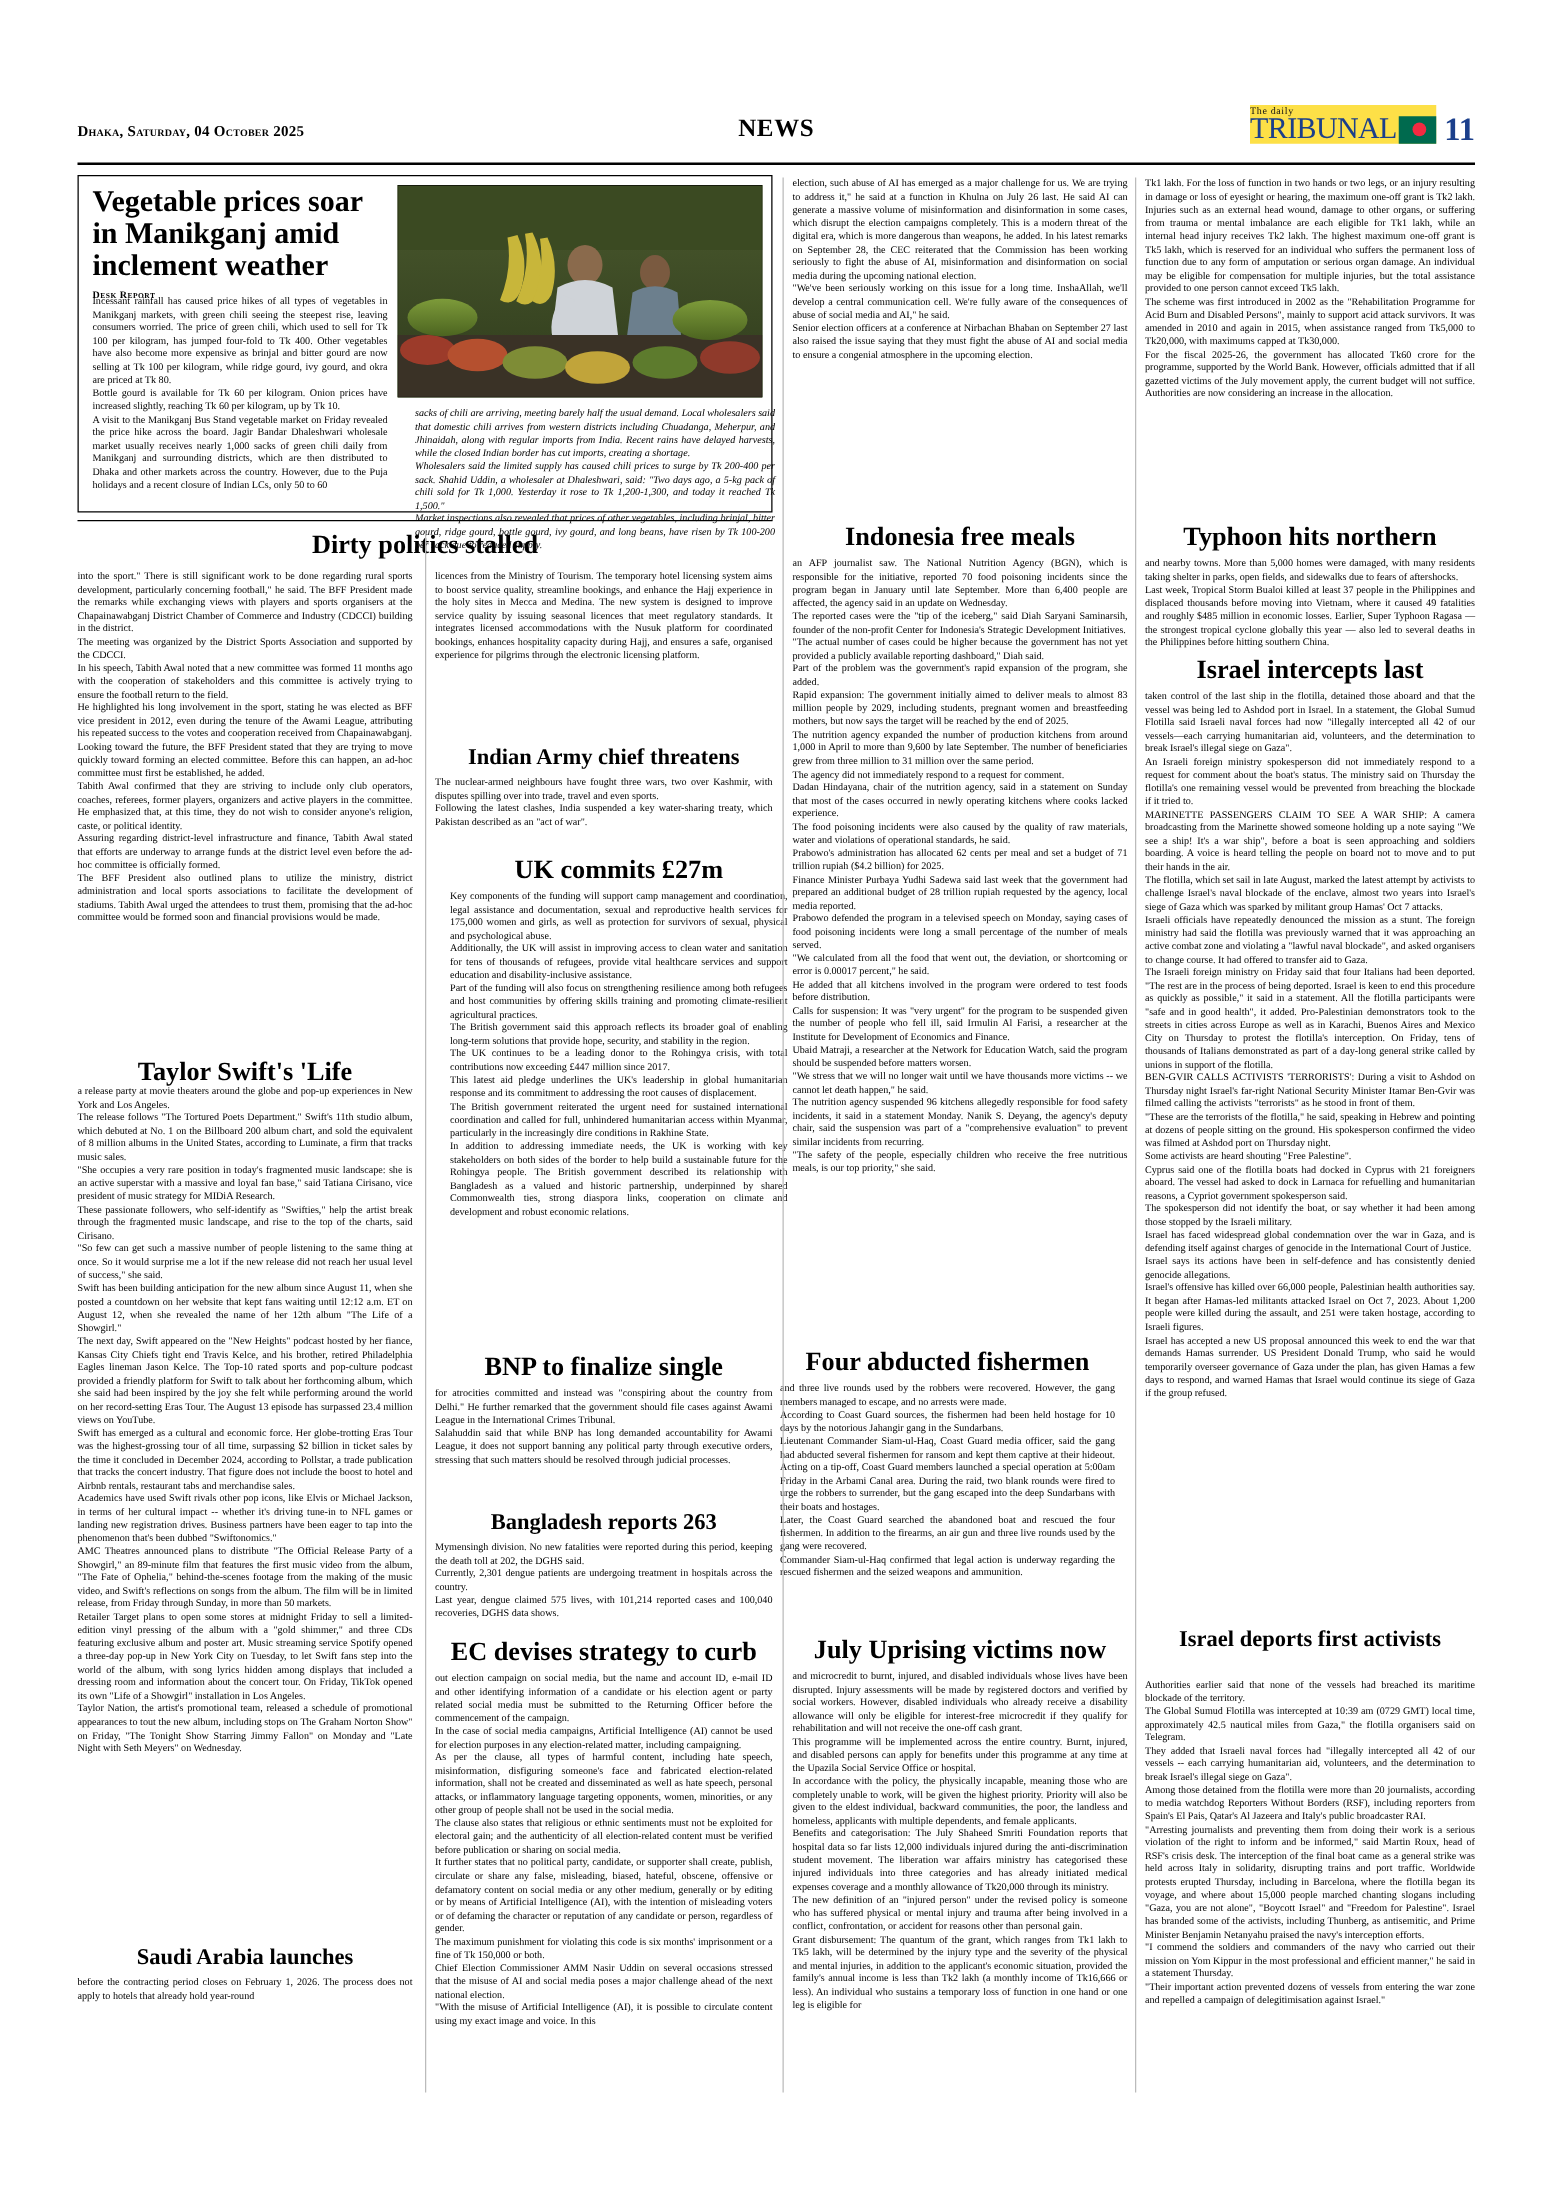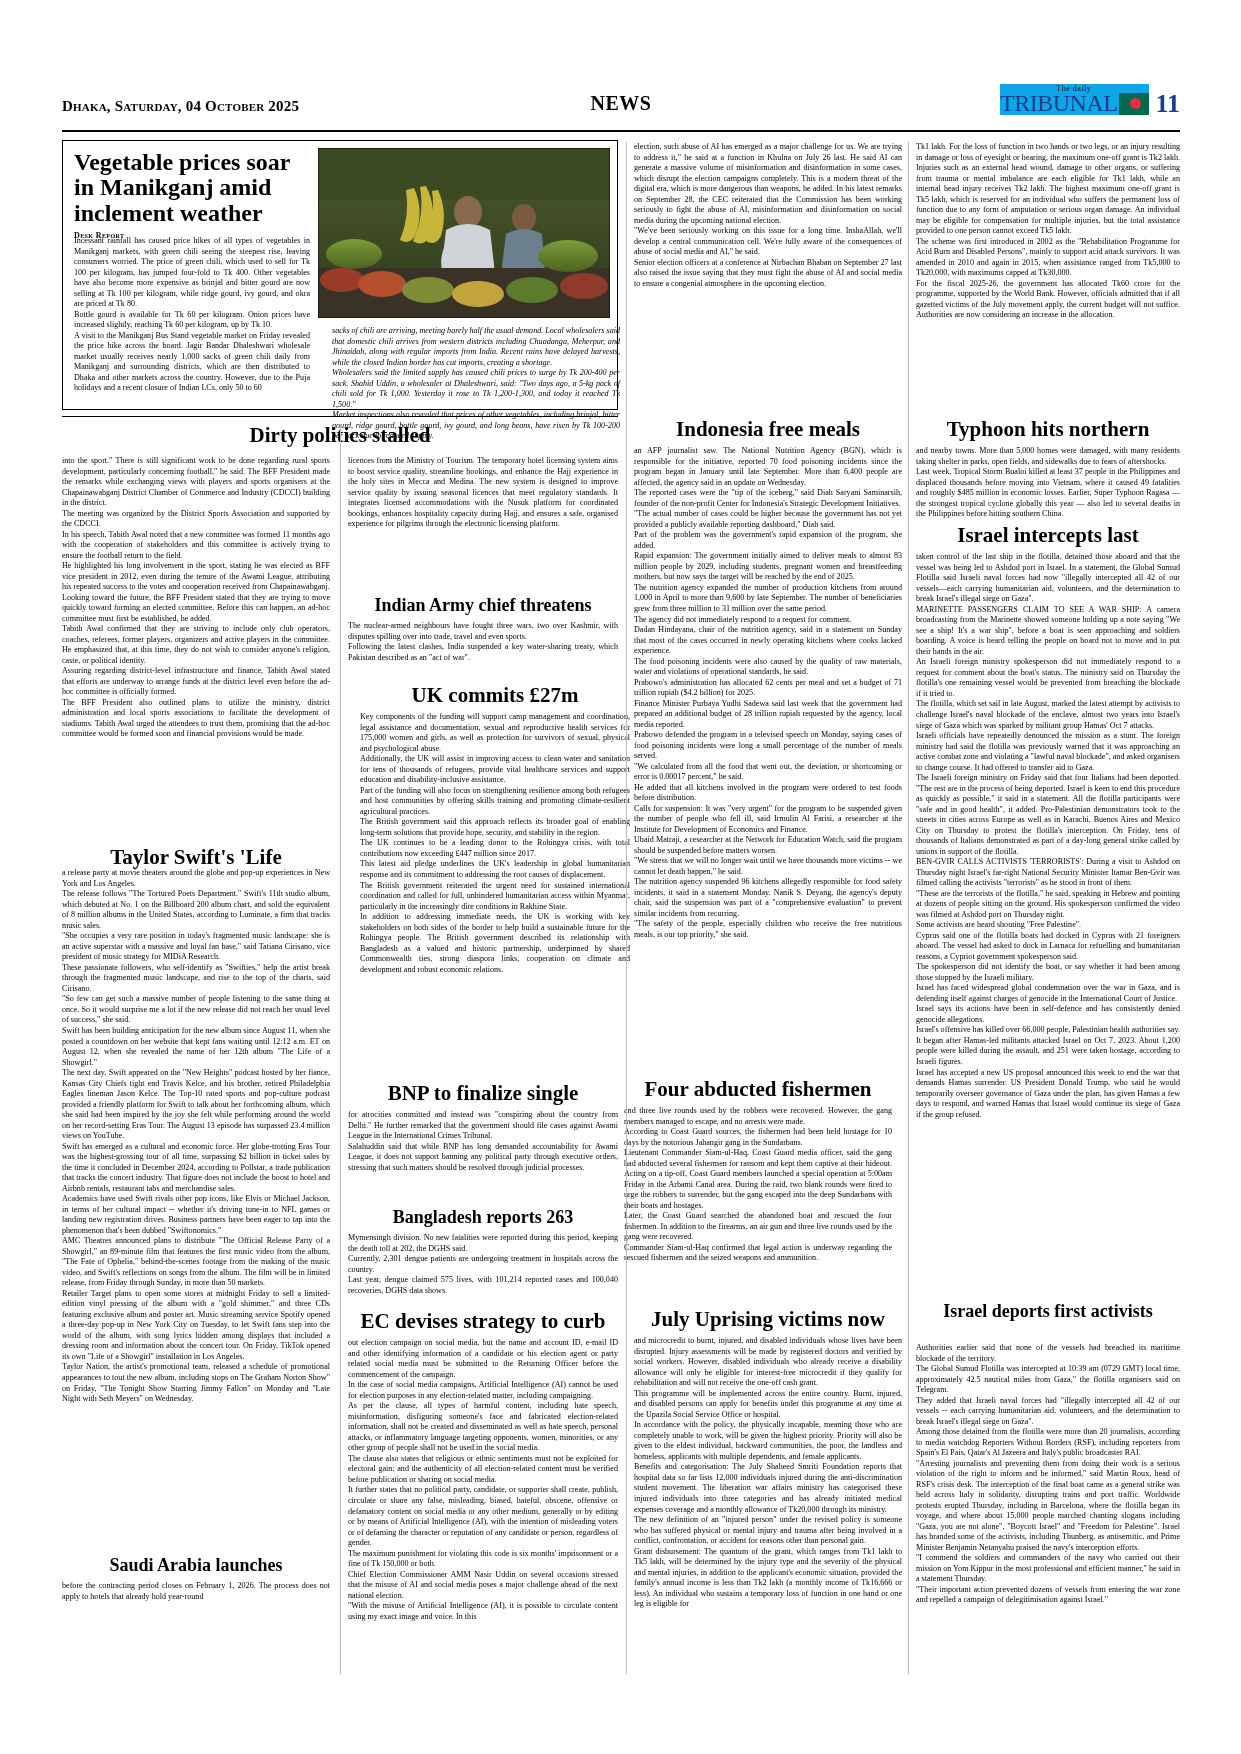--- a/index.html
+++ b/index.html
@@ -6,24 +6,24 @@
   body{
     width:1241px;height:1754px;background:#ffffff;
     font-family:"Liberation Serif", serif;
     color:#000;
     -webkit-font-smoothing:antialiased;
   }
   .page{position:relative;width:1241px;height:1754px;padding:0;box-sizing:border-box;}
 
   
   .masthead{position:absolute;left:62px;top:88px;width:1118px;height:40px;}
-  .mast-date{position:absolute;left:0;top:10px;font-size:15px;font-variant:small-caps;letter-spacing:.2px;font-weight:bold;}
+  .mast-date{position:absolute;left:0;top:10px;font-size:12px;font-variant:small-caps;letter-spacing:.2px;font-weight:bold;}
   .mast-news{position:absolute;left:0;right:0;top:4px;text-align:center;font-size:20px;font-weight:bold;font-family:"Liberation Serif",serif;letter-spacing:.5px;}
   .mast-logo{position:absolute;right:0;top:-4px;display:flex;align-items:flex-end;gap:4px;}
-  .logo-box{background:#0ea5e9;display:flex;flex-direction:column;align-items:center;}
+  .logo-box{background:#fde047;display:flex;flex-direction:column;align-items:flex-start;}
   .logo-the{font-size:8px;color:#111;letter-spacing:.5px;text-align:right;margin-right:2px;}
   .logo-main{font-size:24px;font-weight:normal;color:#1b3f8b;letter-spacing:-.5px;line-height:.9;font-family:"Liberation Serif",serif;}
   .logo-flag{width:30px;height:22px;background:#006a4e;position:relative;display:inline-block;margin-left:2px;}
   .logo-flag:after{content:"";position:absolute;left:11px;top:5px;width:11px;height:11px;border-radius:50%;background:#f42a41;}
   .logo-page{font-size:26px;font-weight:bold;color:#1b3f8b;line-height:.9;margin-left:2px;}
   .mast-rule{position:absolute;left:62px;top:130px;width:1118px;height:2px;background:#000;}
 
   
   .col{position:absolute;box-sizing:border-box;}
   .body-text{font-size:8.1px;line-height:1.30;text-align:justify;text-justify:inter-word;hyphens:auto;}
@@ -293,22 +293,22 @@
     <div class="body-text" style="margin-top:6px;">
         <p>and nearby towns. More than 5,000 homes were damaged, with many residents taking shelter in parks, open fields, and sidewalks due to fears of aftershocks.</p>
         <p>Last week, Tropical Storm Bualoi killed at least 37 people in the Philippines and displaced thousands before moving into Vietnam, where it caused 49 fatalities and roughly $485 million in economic losses. Earlier, Super Typhoon Ragasa — the strongest tropical cyclone globally this year — also led to several deaths in the Philippines before hitting southern China.</p>
       </div>
   </div>
 
   <div class="col" style="left:916px;top:524px;width:264px;">
     <div class="hl hl-lg" style="text-align:center;">Israel intercepts last</div>
     <div class="body-text" style="margin-top:6px;">
         <p>taken control of the last ship in the flotilla, detained those aboard and that the vessel was being led to Ashdod port in Israel. In a statement, the Global Sumud Flotilla said Israeli naval forces had now "illegally intercepted all 42 of our vessels—each carrying humanitarian aid, volunteers, and the determination to break Israel's illegal siege on Gaza".</p>
+        <p>An Israeli foreign ministry spokesperson did not immediately respond to a request for comment about the boat's status. The ministry said on Thursday the flotilla's one remaining vessel would be prevented from breaching the blockade if it tried to.</p>
         <p>MARINETTE PASSENGERS CLAIM TO SEE A WAR SHIP: A camera broadcasting from the Marinette showed someone holding up a note saying "We see a ship! It's a war ship", before a boat is seen approaching and soldiers boarding. A voice is heard telling the people on board not to move and to put their hands in the air.</p>
-        <p>An Israeli foreign ministry spokesperson did not immediately respond to a request for comment about the boat's status. The ministry said on Thursday the flotilla's one remaining vessel would be prevented from breaching the blockade if it tried to.</p>
         <p>The flotilla, which set sail in late August, marked the latest attempt by activists to challenge Israel's naval blockade of the enclave, almost two years into Israel's siege of Gaza which was sparked by militant group Hamas' Oct 7 attacks.</p>
         <p>Israeli officials have repeatedly denounced the mission as a stunt. The foreign ministry had said the flotilla was previously warned that it was approaching an active combat zone and violating a "lawful naval blockade", and asked organisers to change course. It had offered to transfer aid to Gaza.</p>
         <p>The Israeli foreign ministry on Friday said that four Italians had been deported. "The rest are in the process of being deported. Israel is keen to end this procedure as quickly as possible," it said in a statement. All the flotilla participants were "safe and in good health", it added. Pro-Palestinian demonstrators took to the streets in cities across Europe as well as in Karachi, Buenos Aires and Mexico City on Thursday to protest the flotilla's interception. On Friday, tens of thousands of Italians demonstrated as part of a day-long general strike called by unions in support of the flotilla.</p>
         <p>BEN-GVIR CALLS ACTIVISTS 'TERRORISTS': During a visit to Ashdod on Thursday night Israel's far-right National Security Minister Itamar Ben-Gvir was filmed calling the activists "terrorists" as he stood in front of them.</p>
         <p>"These are the terrorists of the flotilla," he said, speaking in Hebrew and pointing at dozens of people sitting on the ground. His spokesperson confirmed the video was filmed at Ashdod port on Thursday night.</p>
         <p>Some activists are heard shouting "Free Palestine".</p>
         <p>Cyprus said one of the flotilla boats had docked in Cyprus with 21 foreigners aboard. The vessel had asked to dock in Larnaca for refuelling and humanitarian reasons, a Cypriot government spokesperson said.</p>
         <p>The spokesperson did not identify the boat, or say whether it had been among those stopped by the Israeli military.</p>
         <p>Israel has faced widespread global condemnation over the war in Gaza, and is defending itself against charges of genocide in the International Court of Justice.</p>
         <p>Israel says its actions have been in self-defence and has consistently denied genocide allegations.</p>

